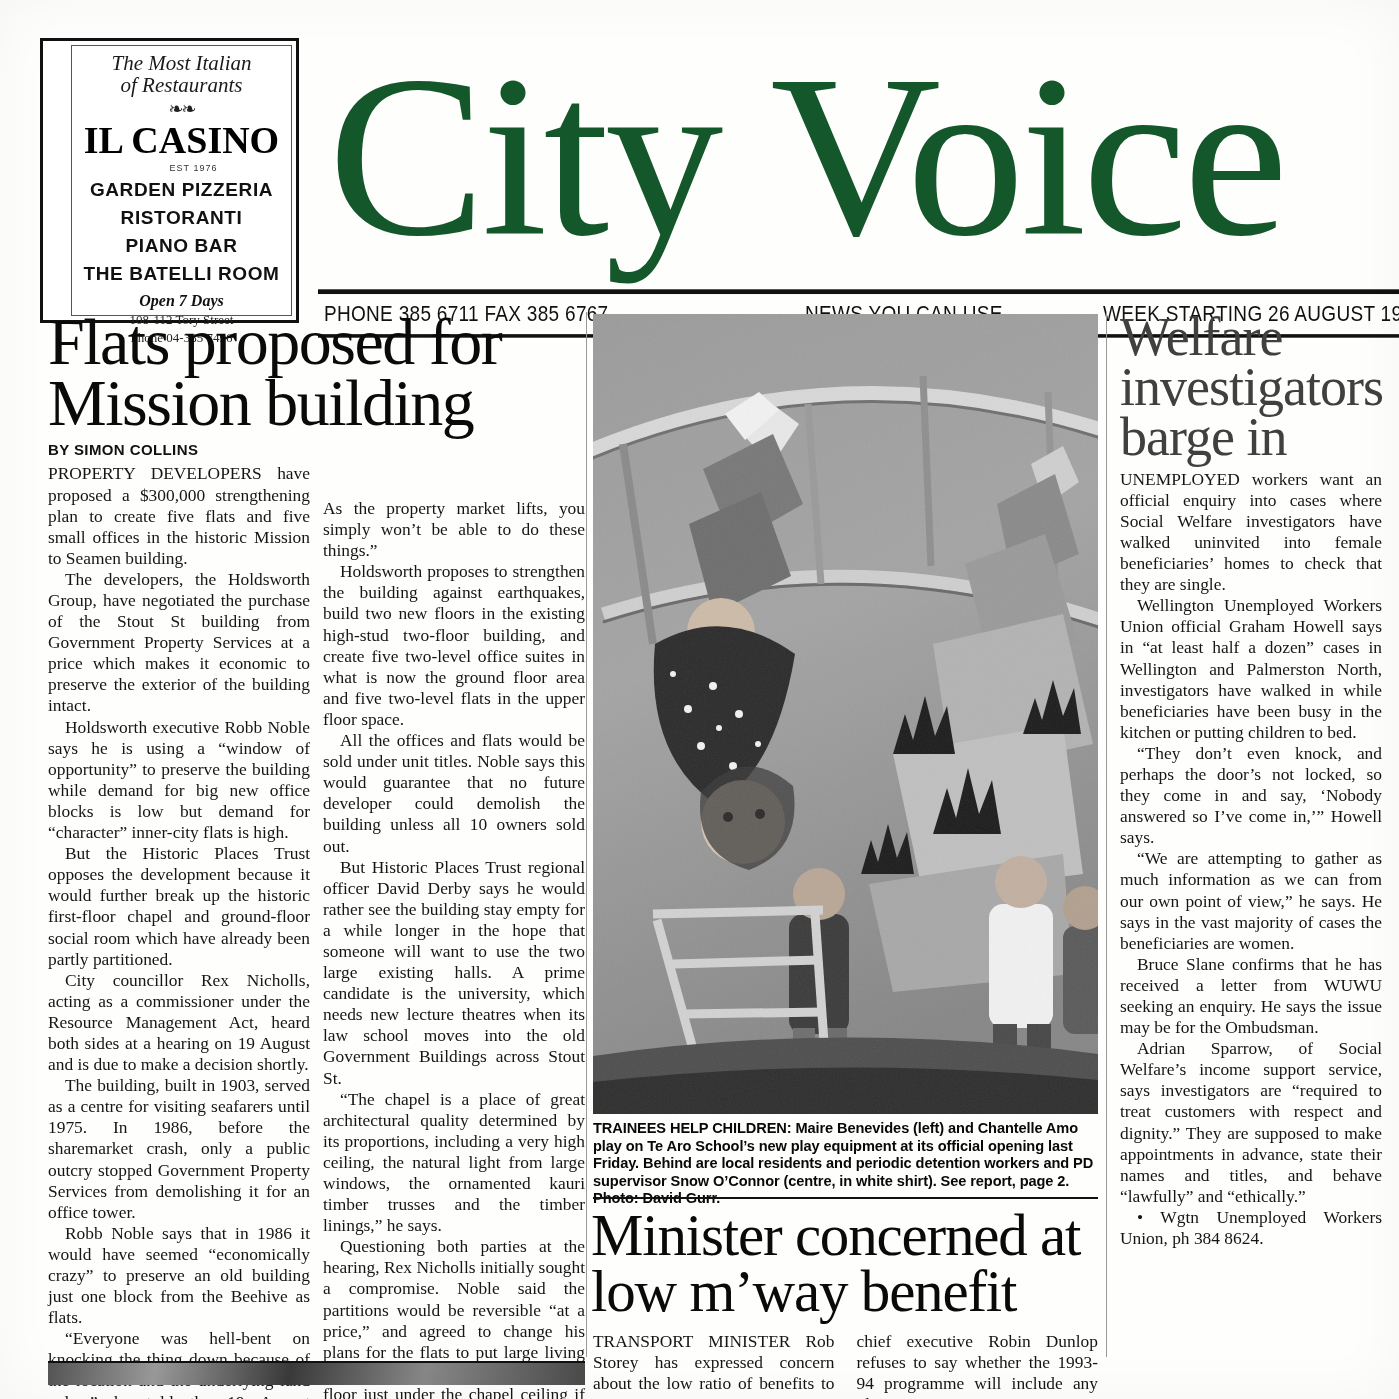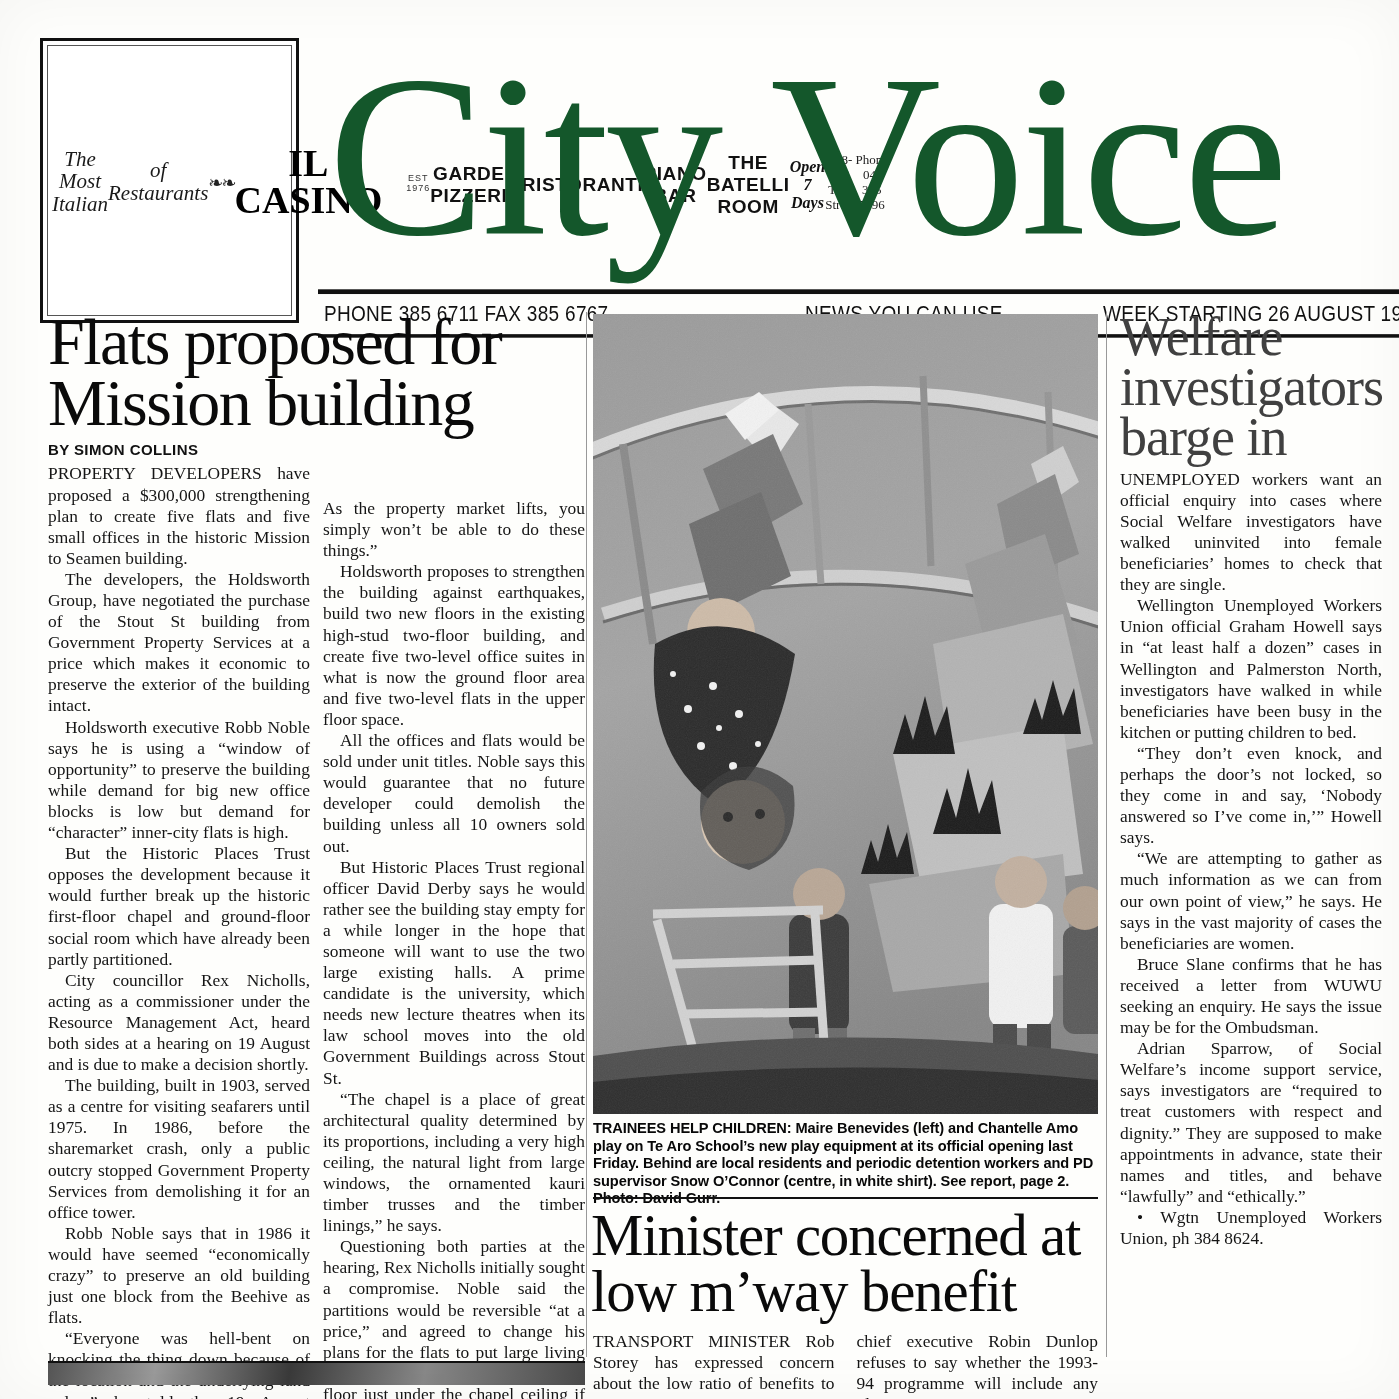--- a/index.html
+++ b/index.html
@@ -24,23 +24,24 @@
   .ad-box{
     position:absolute;left:0;top:0;width:259px;height:285px;
     border:3px solid #111;
     background:#fff;
     box-sizing:border-box;
     padding:4px;
   }
   .ad-inner{
     border:1px solid #555;
     height:100%;box-sizing:border-box;
-    display:flex;flex-direction:row;align-items:center;
+    display:flex;flex-direction:column;align-items:center;
     padding:6px 4px 4px;
     text-align:center;
+    margin-left:24px;
   }
   .ad-l1{font-family:"Liberation Serif",serif;font-style:italic;font-size:21px;line-height:1.05;color:#1a1a1a;}
   .ad-orn{font-size:18px;letter-spacing:-2px;margin:2px 0 0;color:#222;}
   .ad-rule{width:92%;height:5px;background:#111;margin:1px 0;}
   .ad-rule.thin{height:3px;}
   .ad-casino{
     font-family:"Liberation Serif",serif;font-weight:bold;
     font-size:38px;line-height:0.95;letter-spacing:0px;color:#000;
     width:100%;
   }

